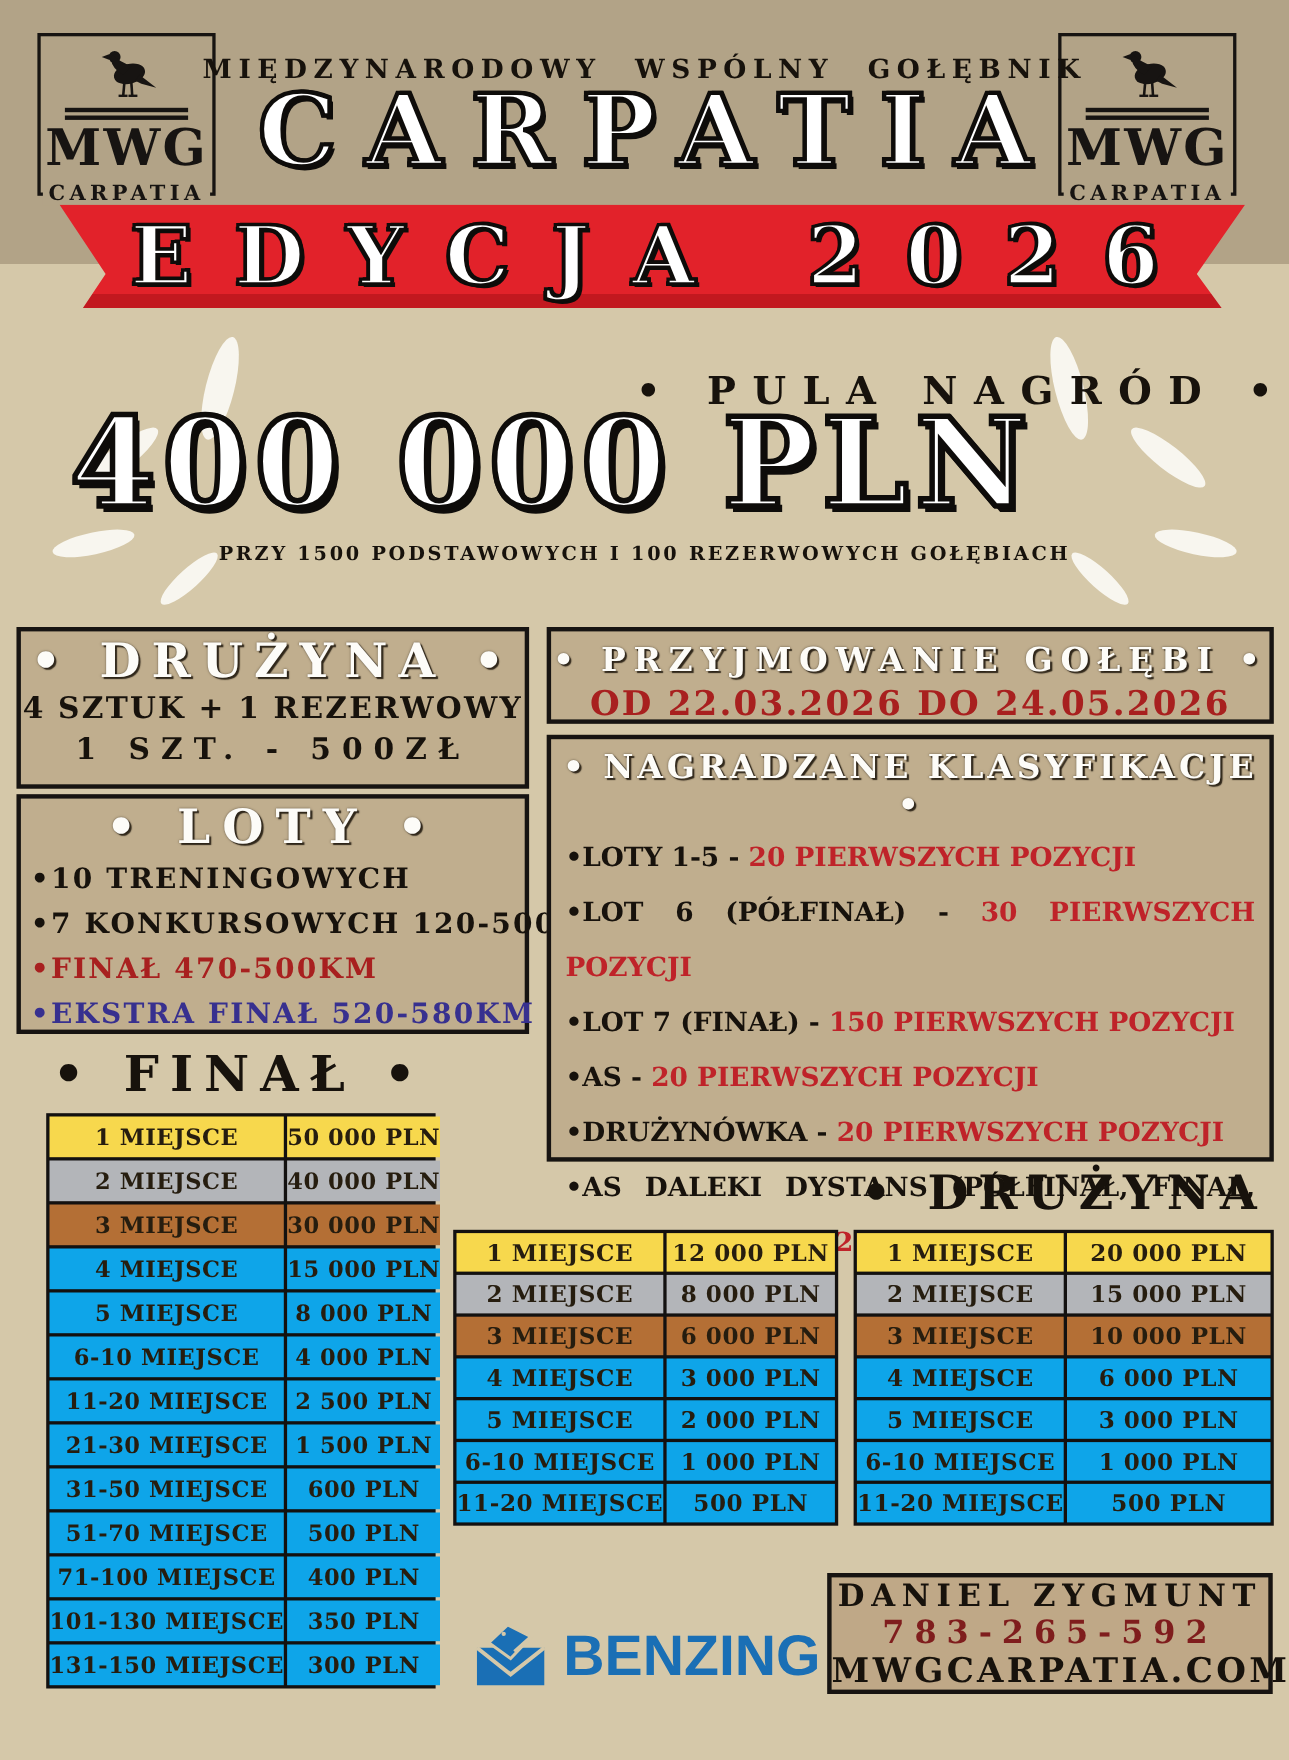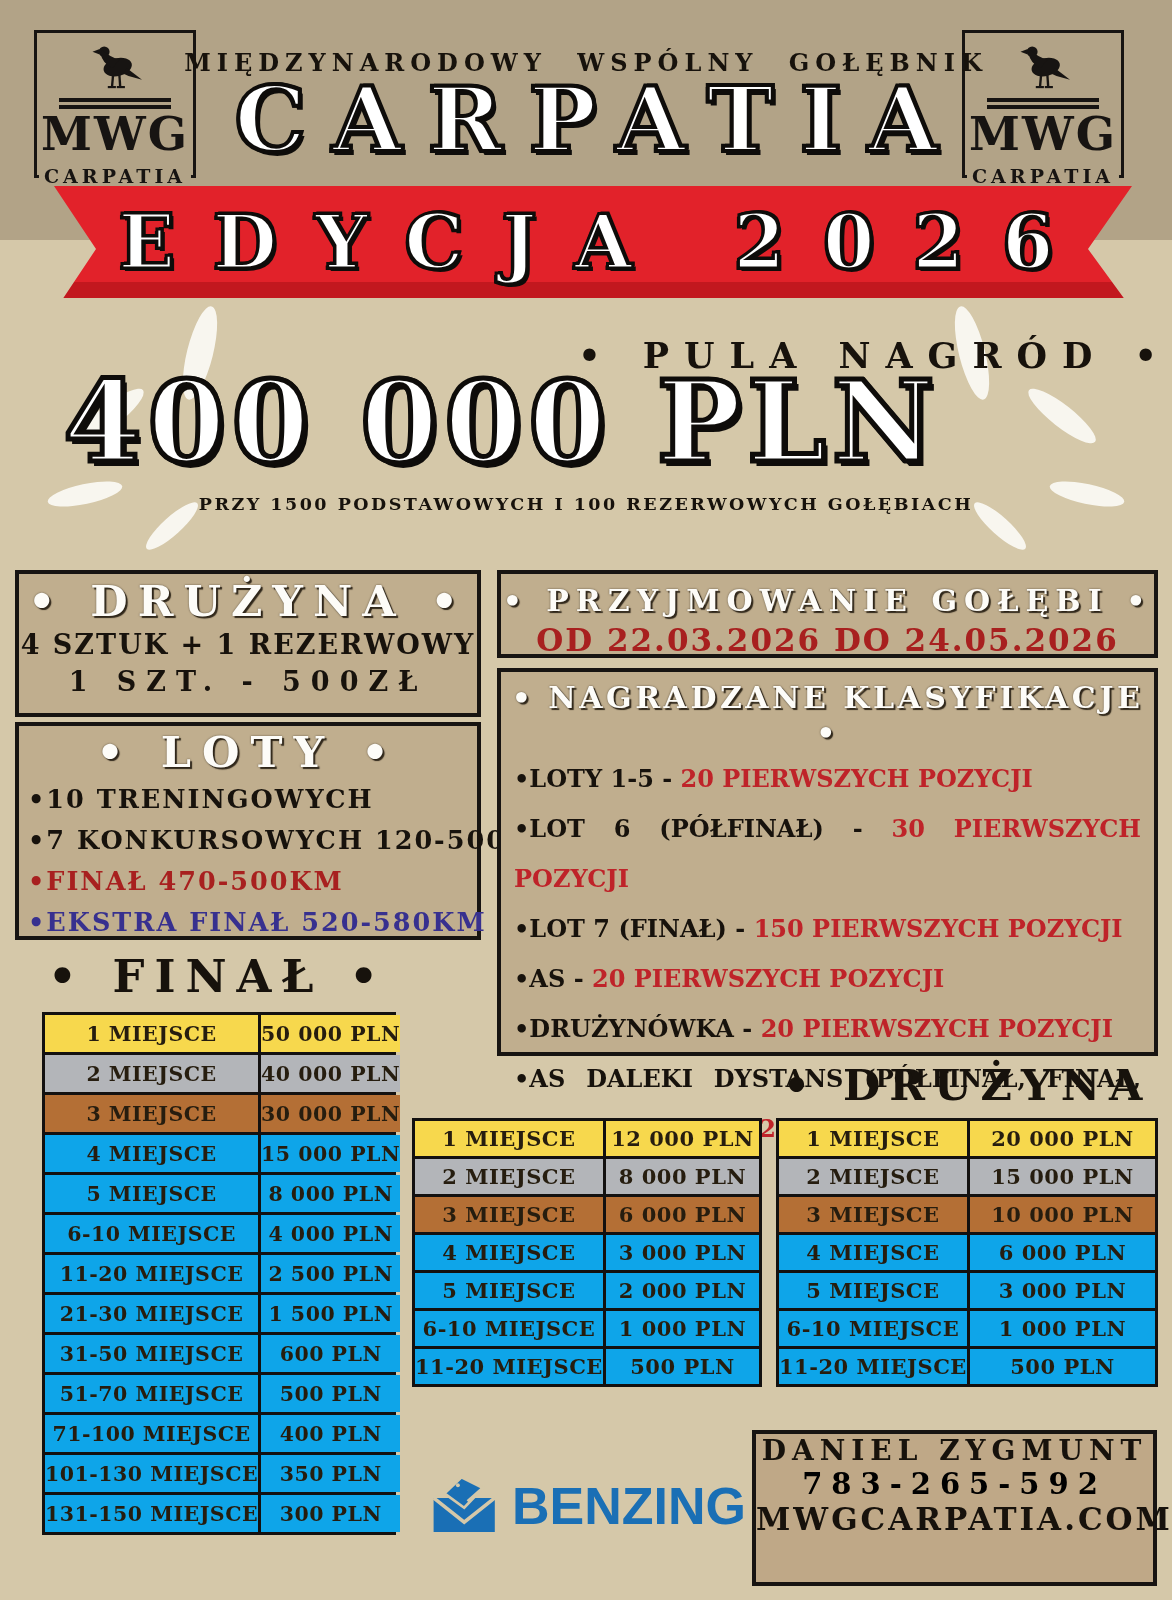--- a/index.html
+++ b/index.html
@@ -34,21 +34,21 @@
   .main-title{
     position:absolute;top:70px;left:0;width:1172px;text-align:center;
     font-size:90px;font-weight:bold;color:#ffffff;letter-spacing:26px;text-indent:26px;
     -webkit-text-stroke:4px #0e0c0a;
     text-shadow:3px 4px 0 #0e0c0a,-2px 2px 0 #0e0c0a,2px -2px 0 #0e0c0a;
     line-height:1.1;
   }
 
   
   .ribbon{
-    position:absolute;left:0;top:186px;width:1172px;height:112px;
+    position:absolute;left:0;top:186px;width:1172px;height:94px;
     background:linear-gradient(#e2222a 0 86%,#c2181f 86% 100%);
     clip-path:polygon(54px 0,1132px 0,1088px 63px,1134px 126px,54px 126px,96px 63px);
     display:flex;align-items:center;justify-content:center;
   }
   .ribbon span{
     font-size:74px;font-weight:bold;color:#ffffff;letter-spacing:38px;text-indent:38px;
     -webkit-text-stroke:3px #0e0c0a;
     text-shadow:3px 3px 0 #0e0c0a,-2px 2px 0 #0e0c0a,2px -2px 0 #0e0c0a;
   }
 
@@ -128,25 +128,25 @@
   .tier-bronze{background:#b46f35;}
   .tier-default{background:#0ea5e9;}
 
   
   #benzing{position:absolute;left:430px;top:1474px;display:flex;align-items:center;}
   .benzing-text{
     font-family:"Liberation Sans","DejaVu Sans",sans-serif;
     font-size:52px;font-weight:bold;color:#1a6fb5;letter-spacing:0px;margin-left:10px;
   }
   #contact-box{
-    left:752px;top:1430px;width:405px;height:156px;
-    display:flex;flex-direction:column;justify-content:flex-start;background:#bfa887;
+    left:752px;top:1430px;width:405px;height:110px;
+    display:flex;flex-direction:column;justify-content:center;background:#bfa887;
   }
   .contact-name{font-size:28px;font-weight:bold;color:#17120c;letter-spacing:6px;}
-  .contact-phone{font-size:29px;font-weight:bold;color:#000000;letter-spacing:9px;}
+  .contact-phone{font-size:29px;font-weight:bold;color:#7f1d1d;letter-spacing:9px;}
   .contact-site{font-size:31px;font-weight:bold;color:#17120c;letter-spacing:3px;}
 </style>
 </head>
 <body>
 
 <div id="poster">
   <div class="top-band"></div>
 
   <div class="logo-box logo-left">
     <svg width="54" height="54" viewBox="0 0 60 60">

